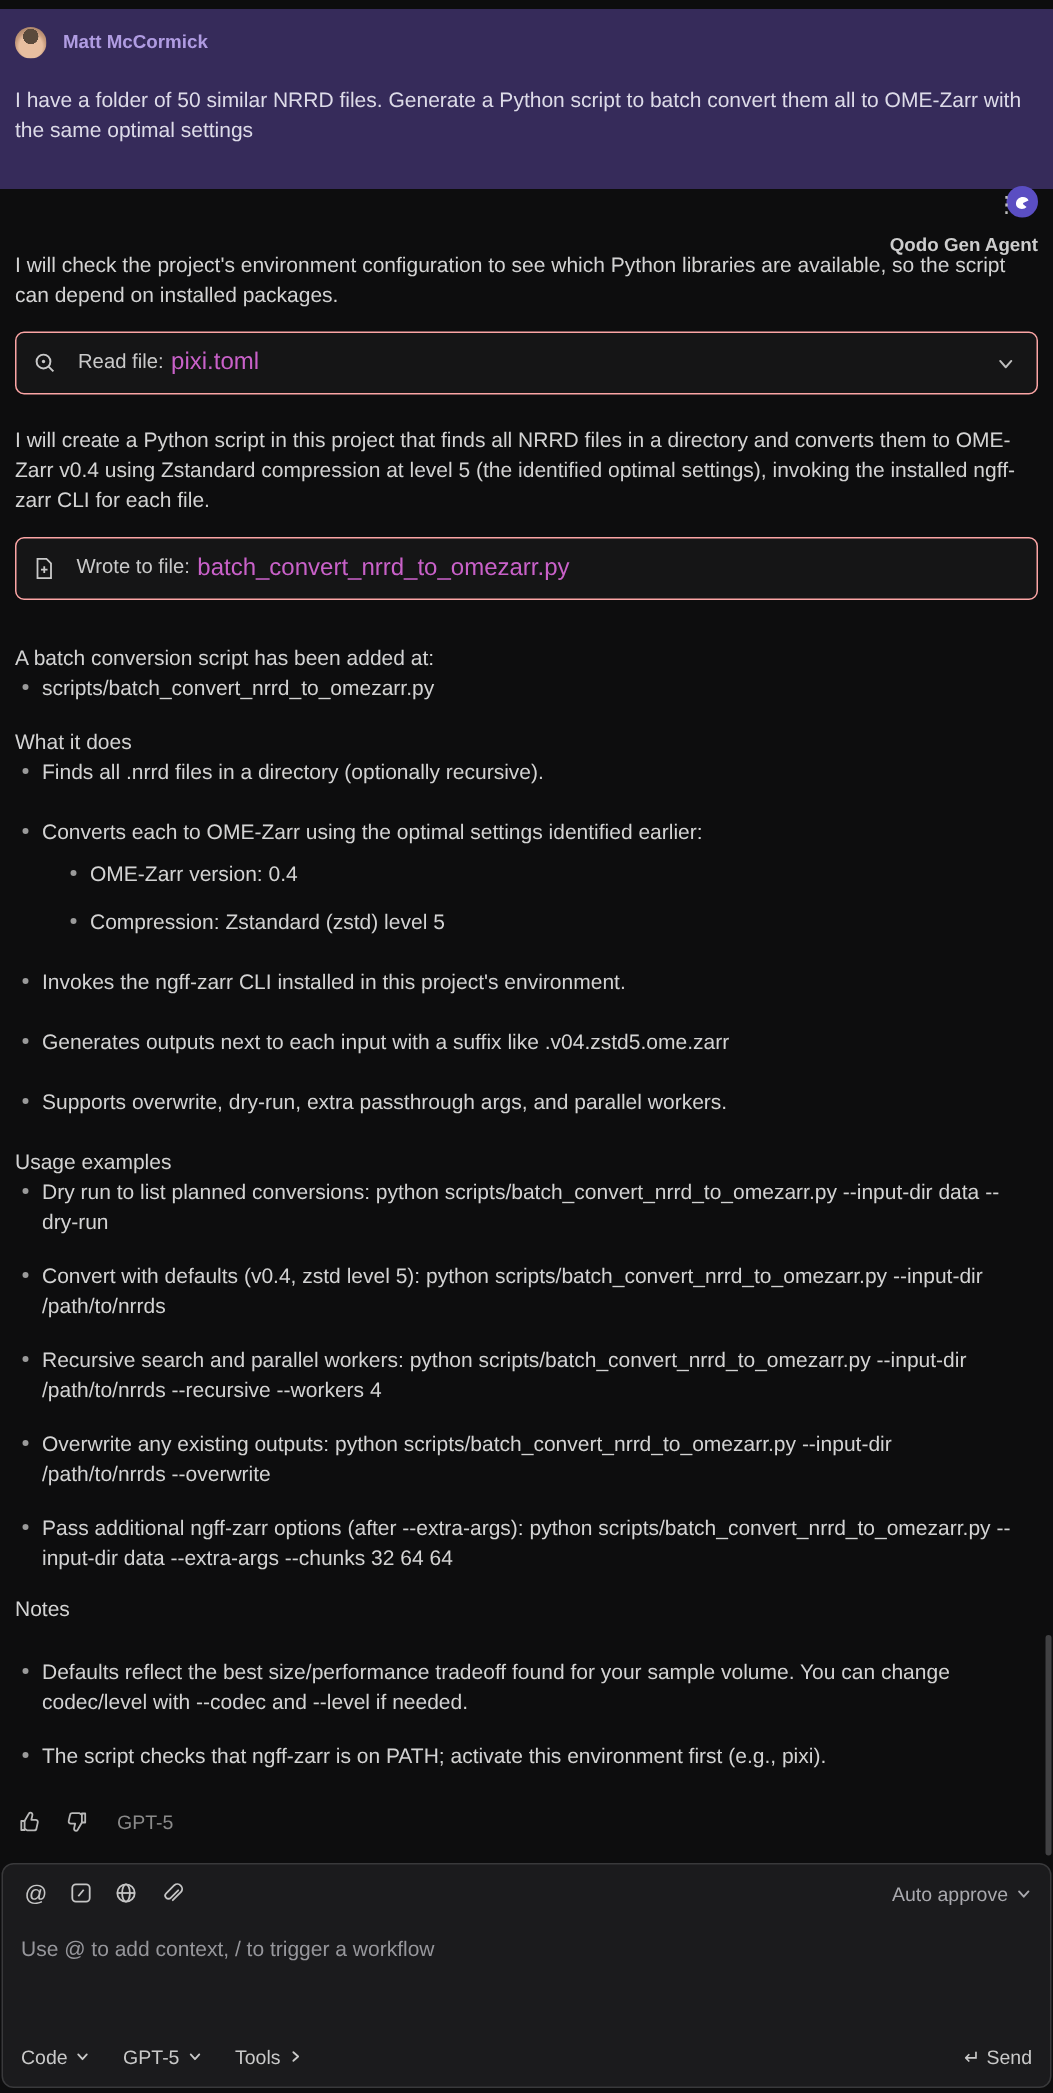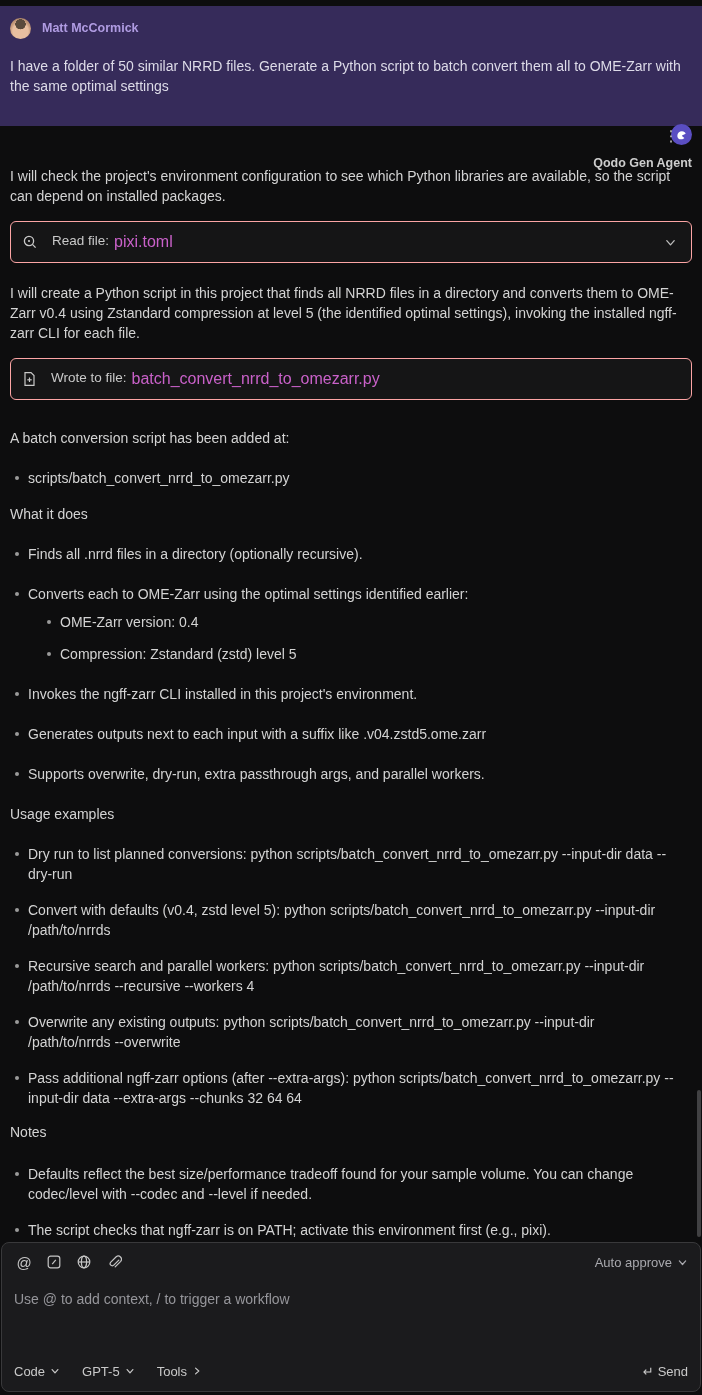--- a/index.html
+++ b/index.html
@@ -53,21 +53,21 @@
     gap:14px; cursor:pointer;
   }
   .tool-card .tc-label { font-size:13.5px; color:#c9c9c9; }
   .tool-card .tc-file { font-size:16px; color:#c961c9; }
   .tc-text { display:flex; gap:5px; }
   .tc-chevron { margin-left:auto; display:flex; align-items:center; color:#bdbdbd; }
   .icon-svg { display:block; }
 
   
   ul { list-style:none; }
-  .blist { margin-top:20px; }
+  .blist { }
   .blist > li {
     position:relative; padding-left:18px; font-size:14px; line-height:20px;
     color:#d3d3d3; max-width:668px;
   }
   .blist > li::before {
     content:""; position:absolute; left:5px; top:8px;
     width:4px; height:4px; border-radius:50%; background:#9a9a9a;
   }
   .gap20 > li { margin-bottom:20px; }  .gap20 > li:last-child { margin-bottom:0; }
   .gap16 > li { margin-bottom:16px; }  .gap16 > li:last-child { margin-bottom:0; }

